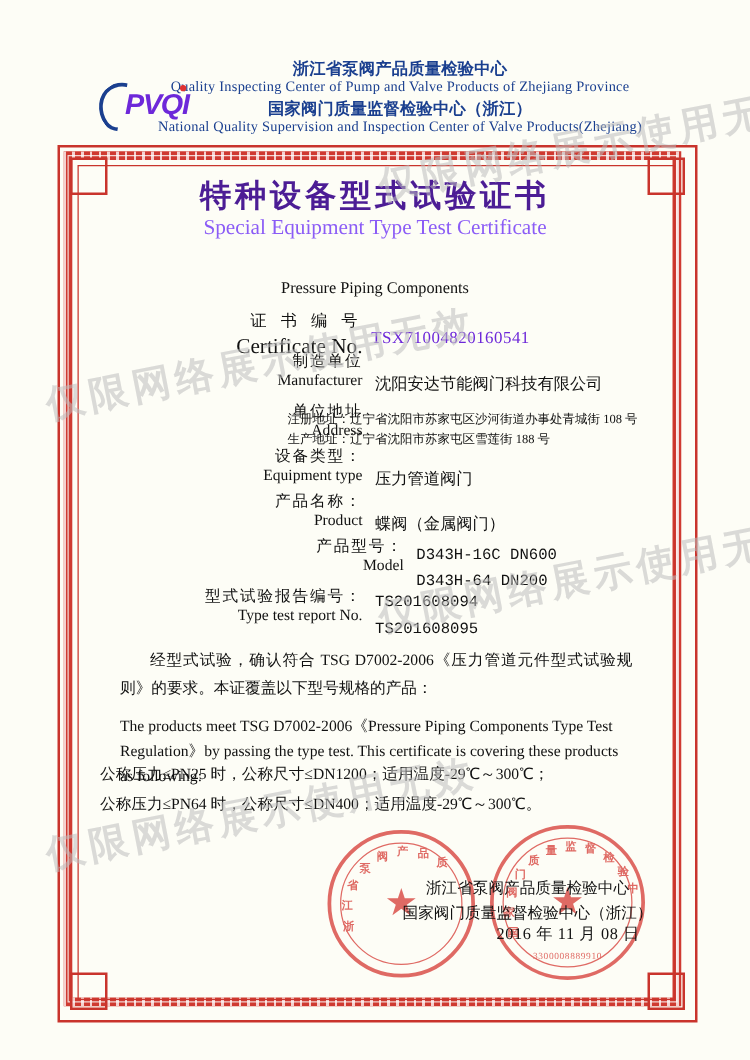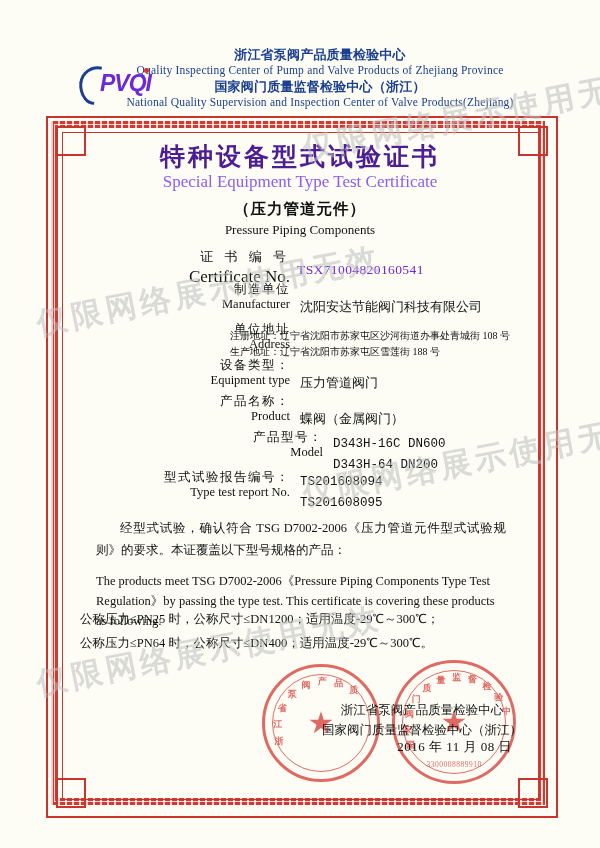--- a/index.html
+++ b/index.html
@@ -400,21 +400,20 @@
   <div class="frame-band"></div>
   <div class="frame-band-pattern"></div>
   <div class="frame-inner"></div>
   <div class="corner" style="left:56px; top:126px;"></div>
   <div class="corner" style="left:518px; top:126px;"></div>
   <div class="corner" style="left:56px; top:778px;"></div>
   <div class="corner" style="left:518px; top:778px;"></div>
 
   <div class="title-cn">特种设备型式试验证书</div>
   <div class="title-en">Special Equipment Type Test Certificate</div>
-  <div class="subtitle-cn">（压力管道元件）</div>
   <div class="subtitle-en">Pressure Piping Components</div>
 
   <div class="certno">
     <div class="certno-label">
       <div class="cn">证 书 编 号</div>
       <div class="en">Certificate No.</div>
     </div>
     <div class="certno-value">TSX71004820160541</div>
   </div>
 

